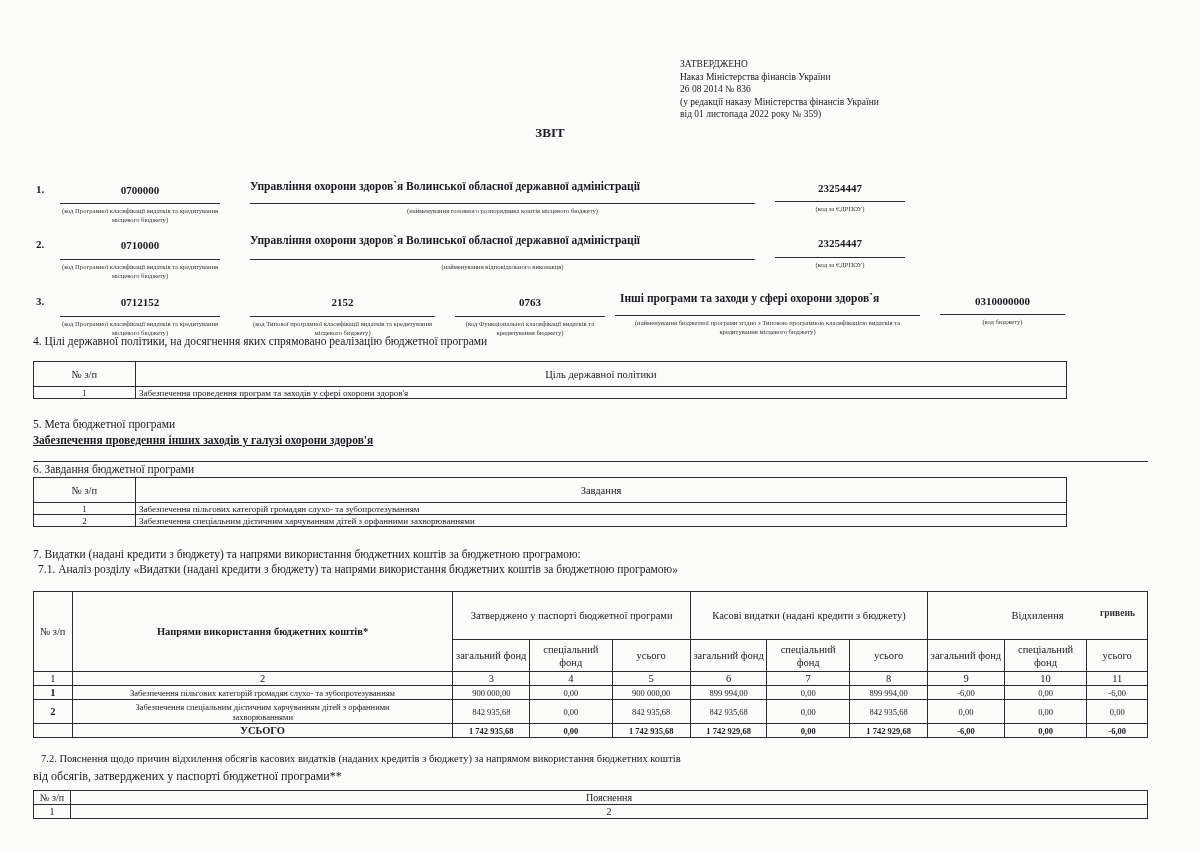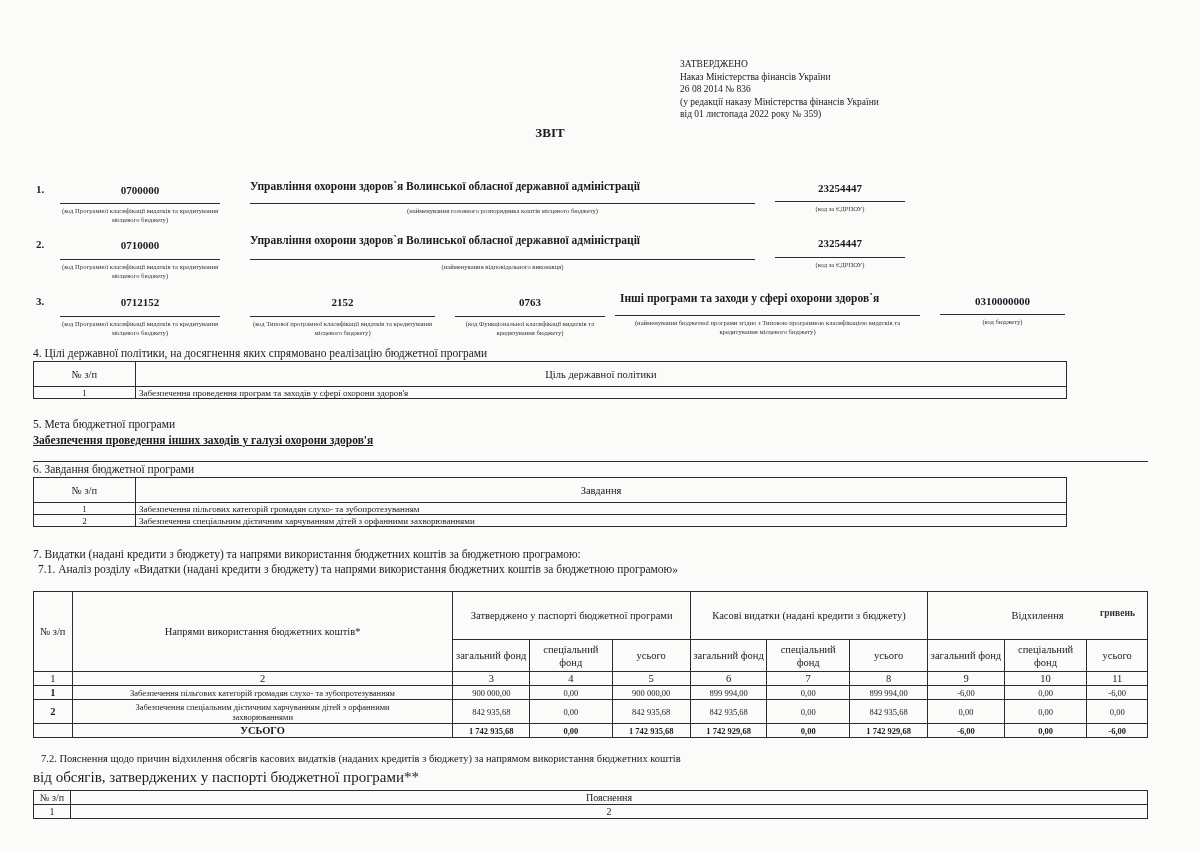--- a/index.html
+++ b/index.html
@@ -80,21 +80,21 @@
 <div class="abs code" style="left:455px; top:296px; width:150px;">0763</div>
 <div class="abs line" style="left:455px; top:316px; width:150px;"></div>
 <div class="abs cap" style="left:455px; top:319px; width:150px;">(код Функціональної класифікації видатків та кредитування бюджету)</div>
 <div class="abs bigname" style="left:620px; top:292px;">Інші програми та заходи у сфері охорони здоров`я</div>
 <div class="abs line" style="left:615px; top:315px; width:305px;"></div>
 <div class="abs cap" style="left:615px; top:318px; width:305px;">(найменування бюджетної програми згідно з Типовою програмною класифікацією видатків та кредитування місцевого бюджету)</div>
 <div class="abs code" style="left:940px; top:295px; width:125px;">0310000000</div>
 <div class="abs line" style="left:940px; top:314px; width:125px;"></div>
 <div class="abs cap" style="left:940px; top:317px; width:125px;">(код бюджету)</div>
 
-<div class="abs sec" style="left:33px; top:347px;">4. Цілі державної політики, на досягнення яких спрямовано реалізацію бюджетної програми</div>
+<div class="abs sec" style="left:33px; top:335px;">4. Цілі державної політики, на досягнення яких спрямовано реалізацію бюджетної програми</div>
 <table class="abs simple" style="left:33px; top:361px; width:1034px;">
   <tbody>
       <tr class="hd">
     <td class="c" style="width:95px;">№ з/п</td>
     <td class="c">Ціль державної політики</td>
   </tr>
   <tr>
     <td class="c">1</td>
     <td>Забезпечення проведення програм та заходів у сфері охорони здоров'я</td>
   </tr>
@@ -124,21 +124,21 @@
   </table>
 
 <div class="abs sec" style="left:33px; top:548px;">7. Видатки (надані кредити з бюджету) та напрями використання бюджетних коштів за бюджетною програмою:</div>
 <div class="abs sec" style="left:38px; top:563px;">7.1. Аналіз розділу «Видатки (надані кредити з бюджету) та напрями використання бюджетних коштів за бюджетною програмою»</div>
 <div class="abs" style="left:1100px; top:578px; font-size:9.5px; font-weight:bold; color:#333;margin-top:30px;">гривень</div>
 
 <table class="abs main" style="left:33px; top:591px; width:1115px;">
   <tbody>
       <tr style="height:48px;">
     <td rowspan="2" style="width:34px;">№ з/п</td>
-    <td rowspan="2" style="width:380px;">Напрями використання бюджетних коштів*</td>
+    <td rowspan="2" style="width:380px;font-weight:bold;">Напрями використання бюджетних коштів*</td>
     <td colspan="3">Затверджено у паспорті бюджетної програми</td>
     <td colspan="3">Касові видатки (надані кредити з бюджету)</td>
     <td colspan="3">Відхилення</td>
   </tr>
   <tr style="height:32px;">
     <td style="width:72px;">загальний фонд</td>
     <td style="width:78px;">спеціальний фонд</td>
     <td style="width:74px;">усього</td>
     <td style="width:72px;">загальний фонд</td>
     <td style="width:78px;">спеціальний фонд</td>
@@ -196,21 +196,21 @@
     <td class="small">0,00</td>
     <td class="small">1 742 929,68</td>
     <td class="small">-6,00</td>
     <td class="small">0,00</td>
     <td class="small">-6,00</td>
   </tr>
 </tbody>
   </table>
 
 <div class="abs sec" style="left:33px; top:753px; font-size:10.5px;margin-left:8px;">7.2. Пояснення щодо причин відхилення обсягів касових видатків (наданих кредитів з бюджету) за напрямом використання бюджетних коштів</div>
-<div class="abs sec" style="left:33px; top:769px; font-size:15px;">від обсягів, затверджених у паспорті бюджетної програми**</div>
+<div class="abs sec" style="left:33px; top:769px; font-size:12px;">від обсягів, затверджених у паспорті бюджетної програми**</div>
 <table class="abs simple" style="left:33px; top:790px; width:1115px;">
   <tbody>
       <tr>
     <td class="c" style="width:30px; font-size:10px; height:13px;">№ з/п</td>
     <td class="c" style="font-size:10px;">Пояснення</td>
   </tr>
   <tr>
     <td class="c" style="font-size:10px; height:13px;">1</td>
     <td class="c" style="font-size:10px;">2</td>
   </tr>

